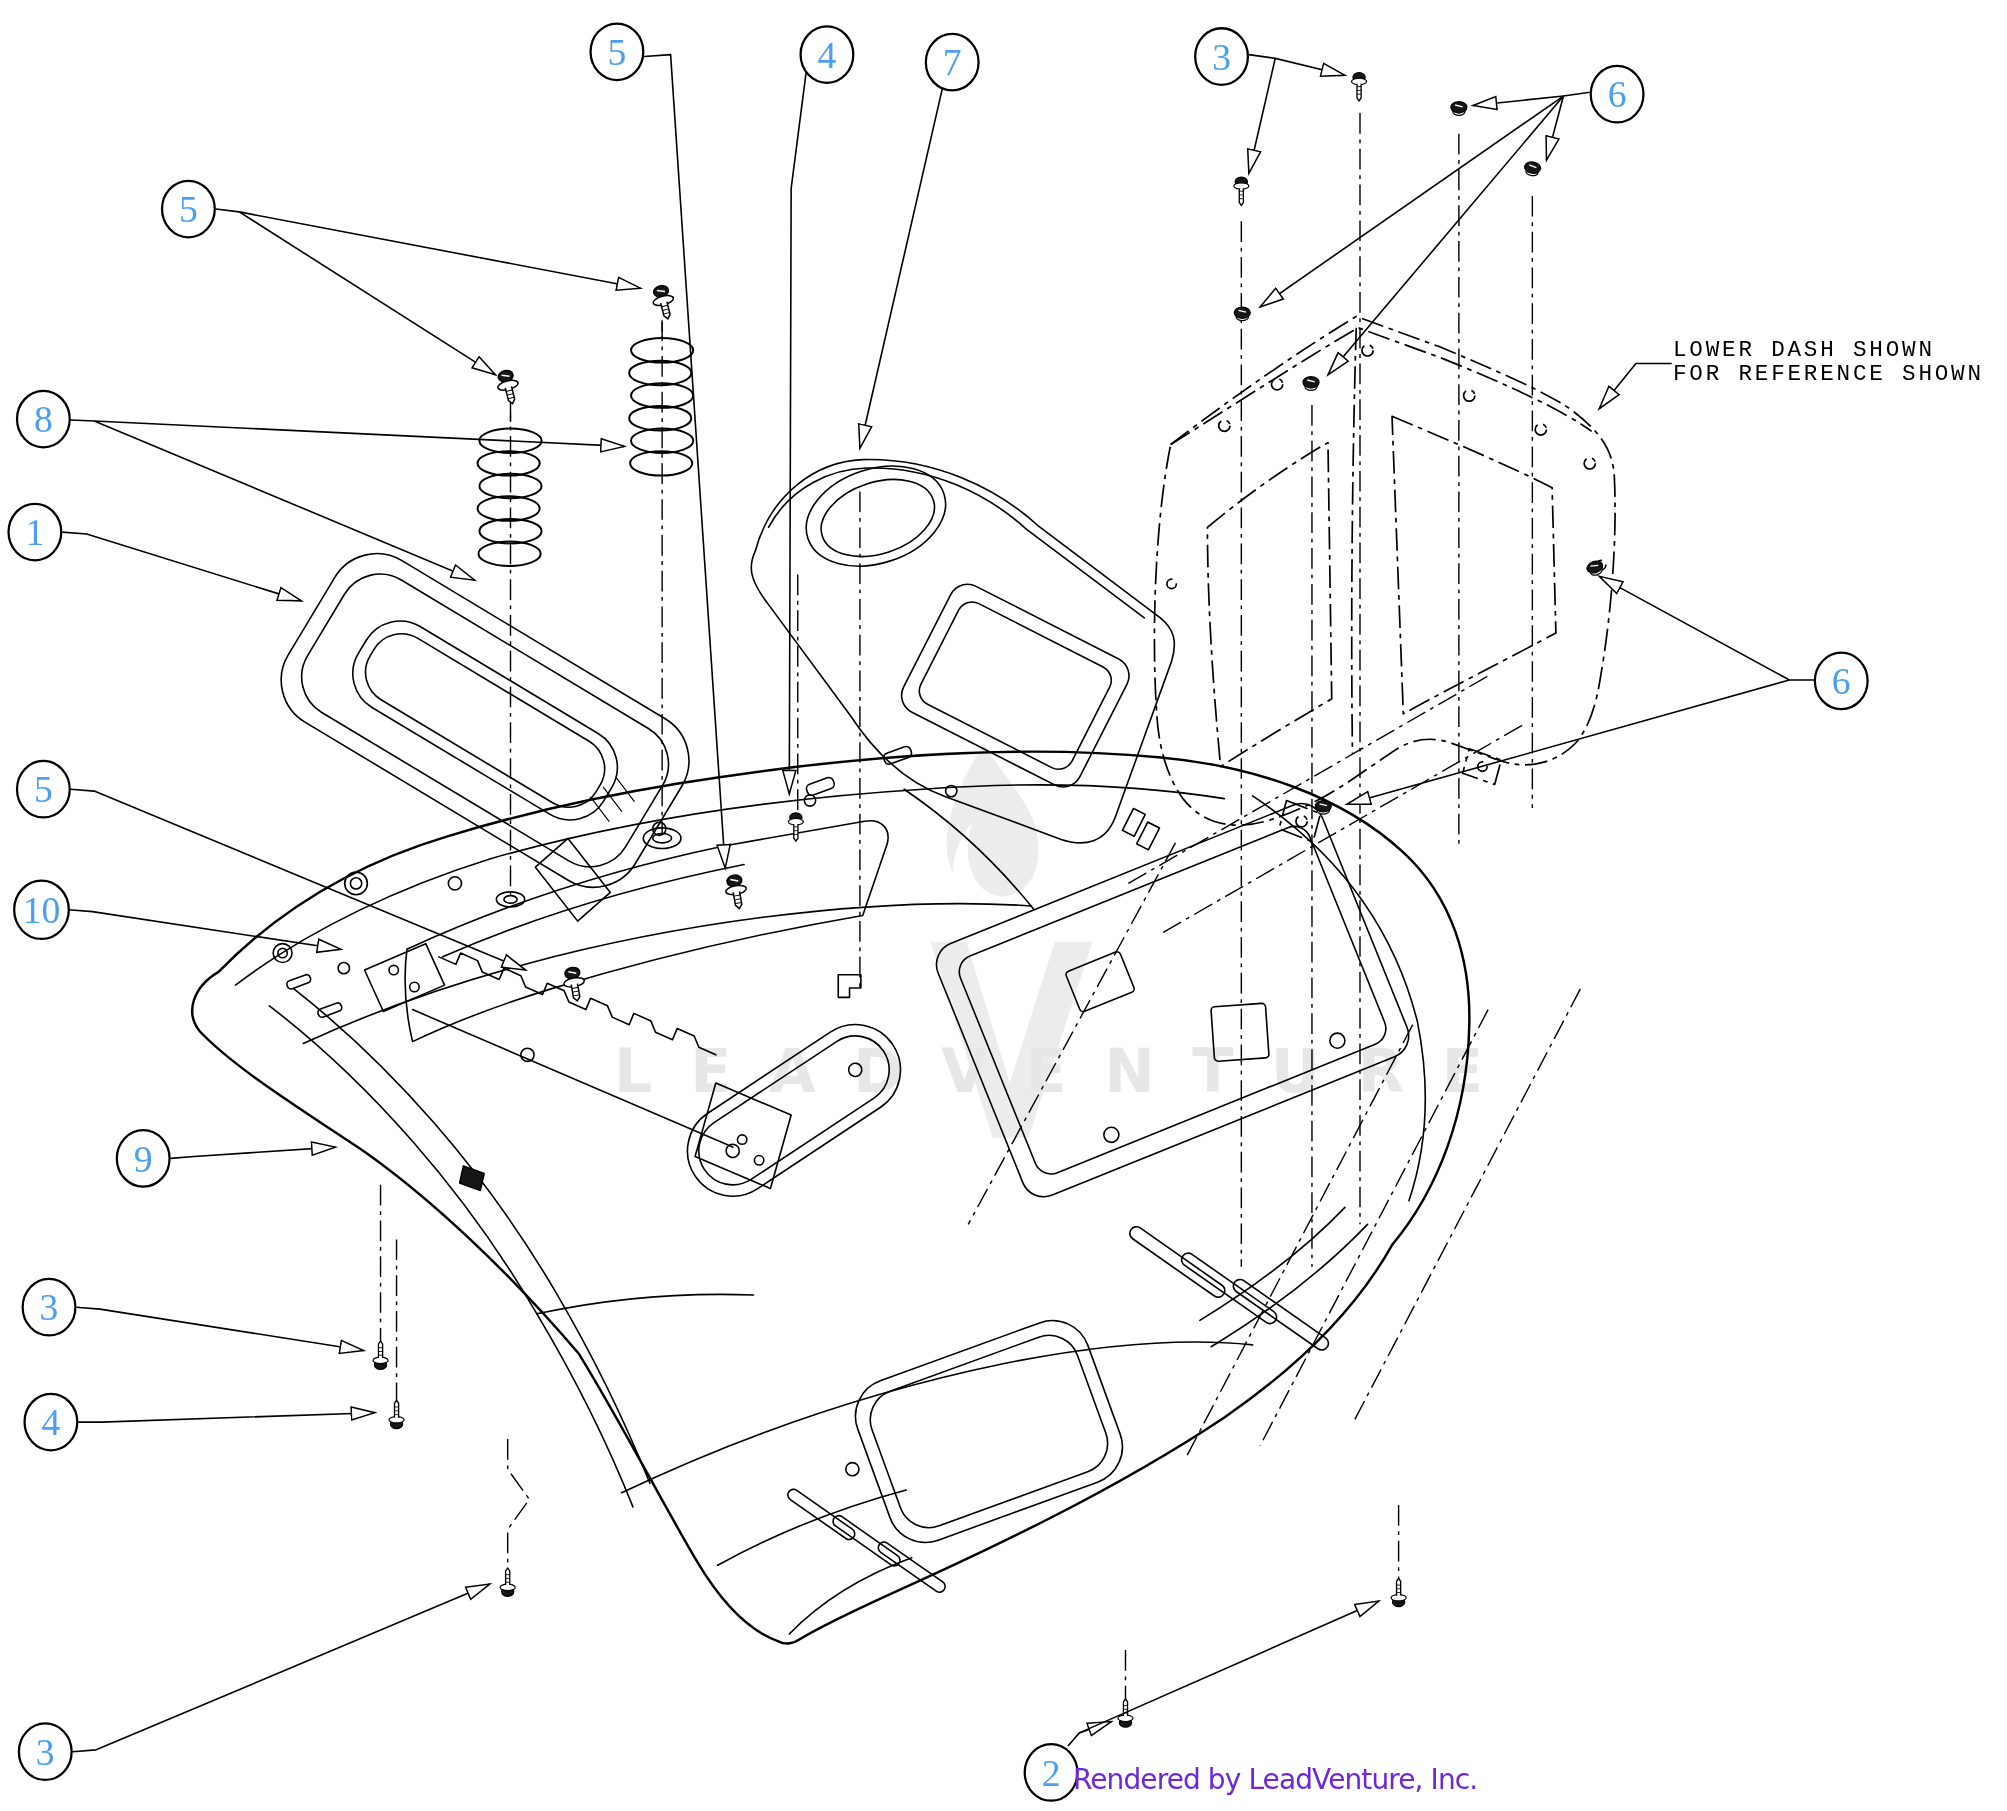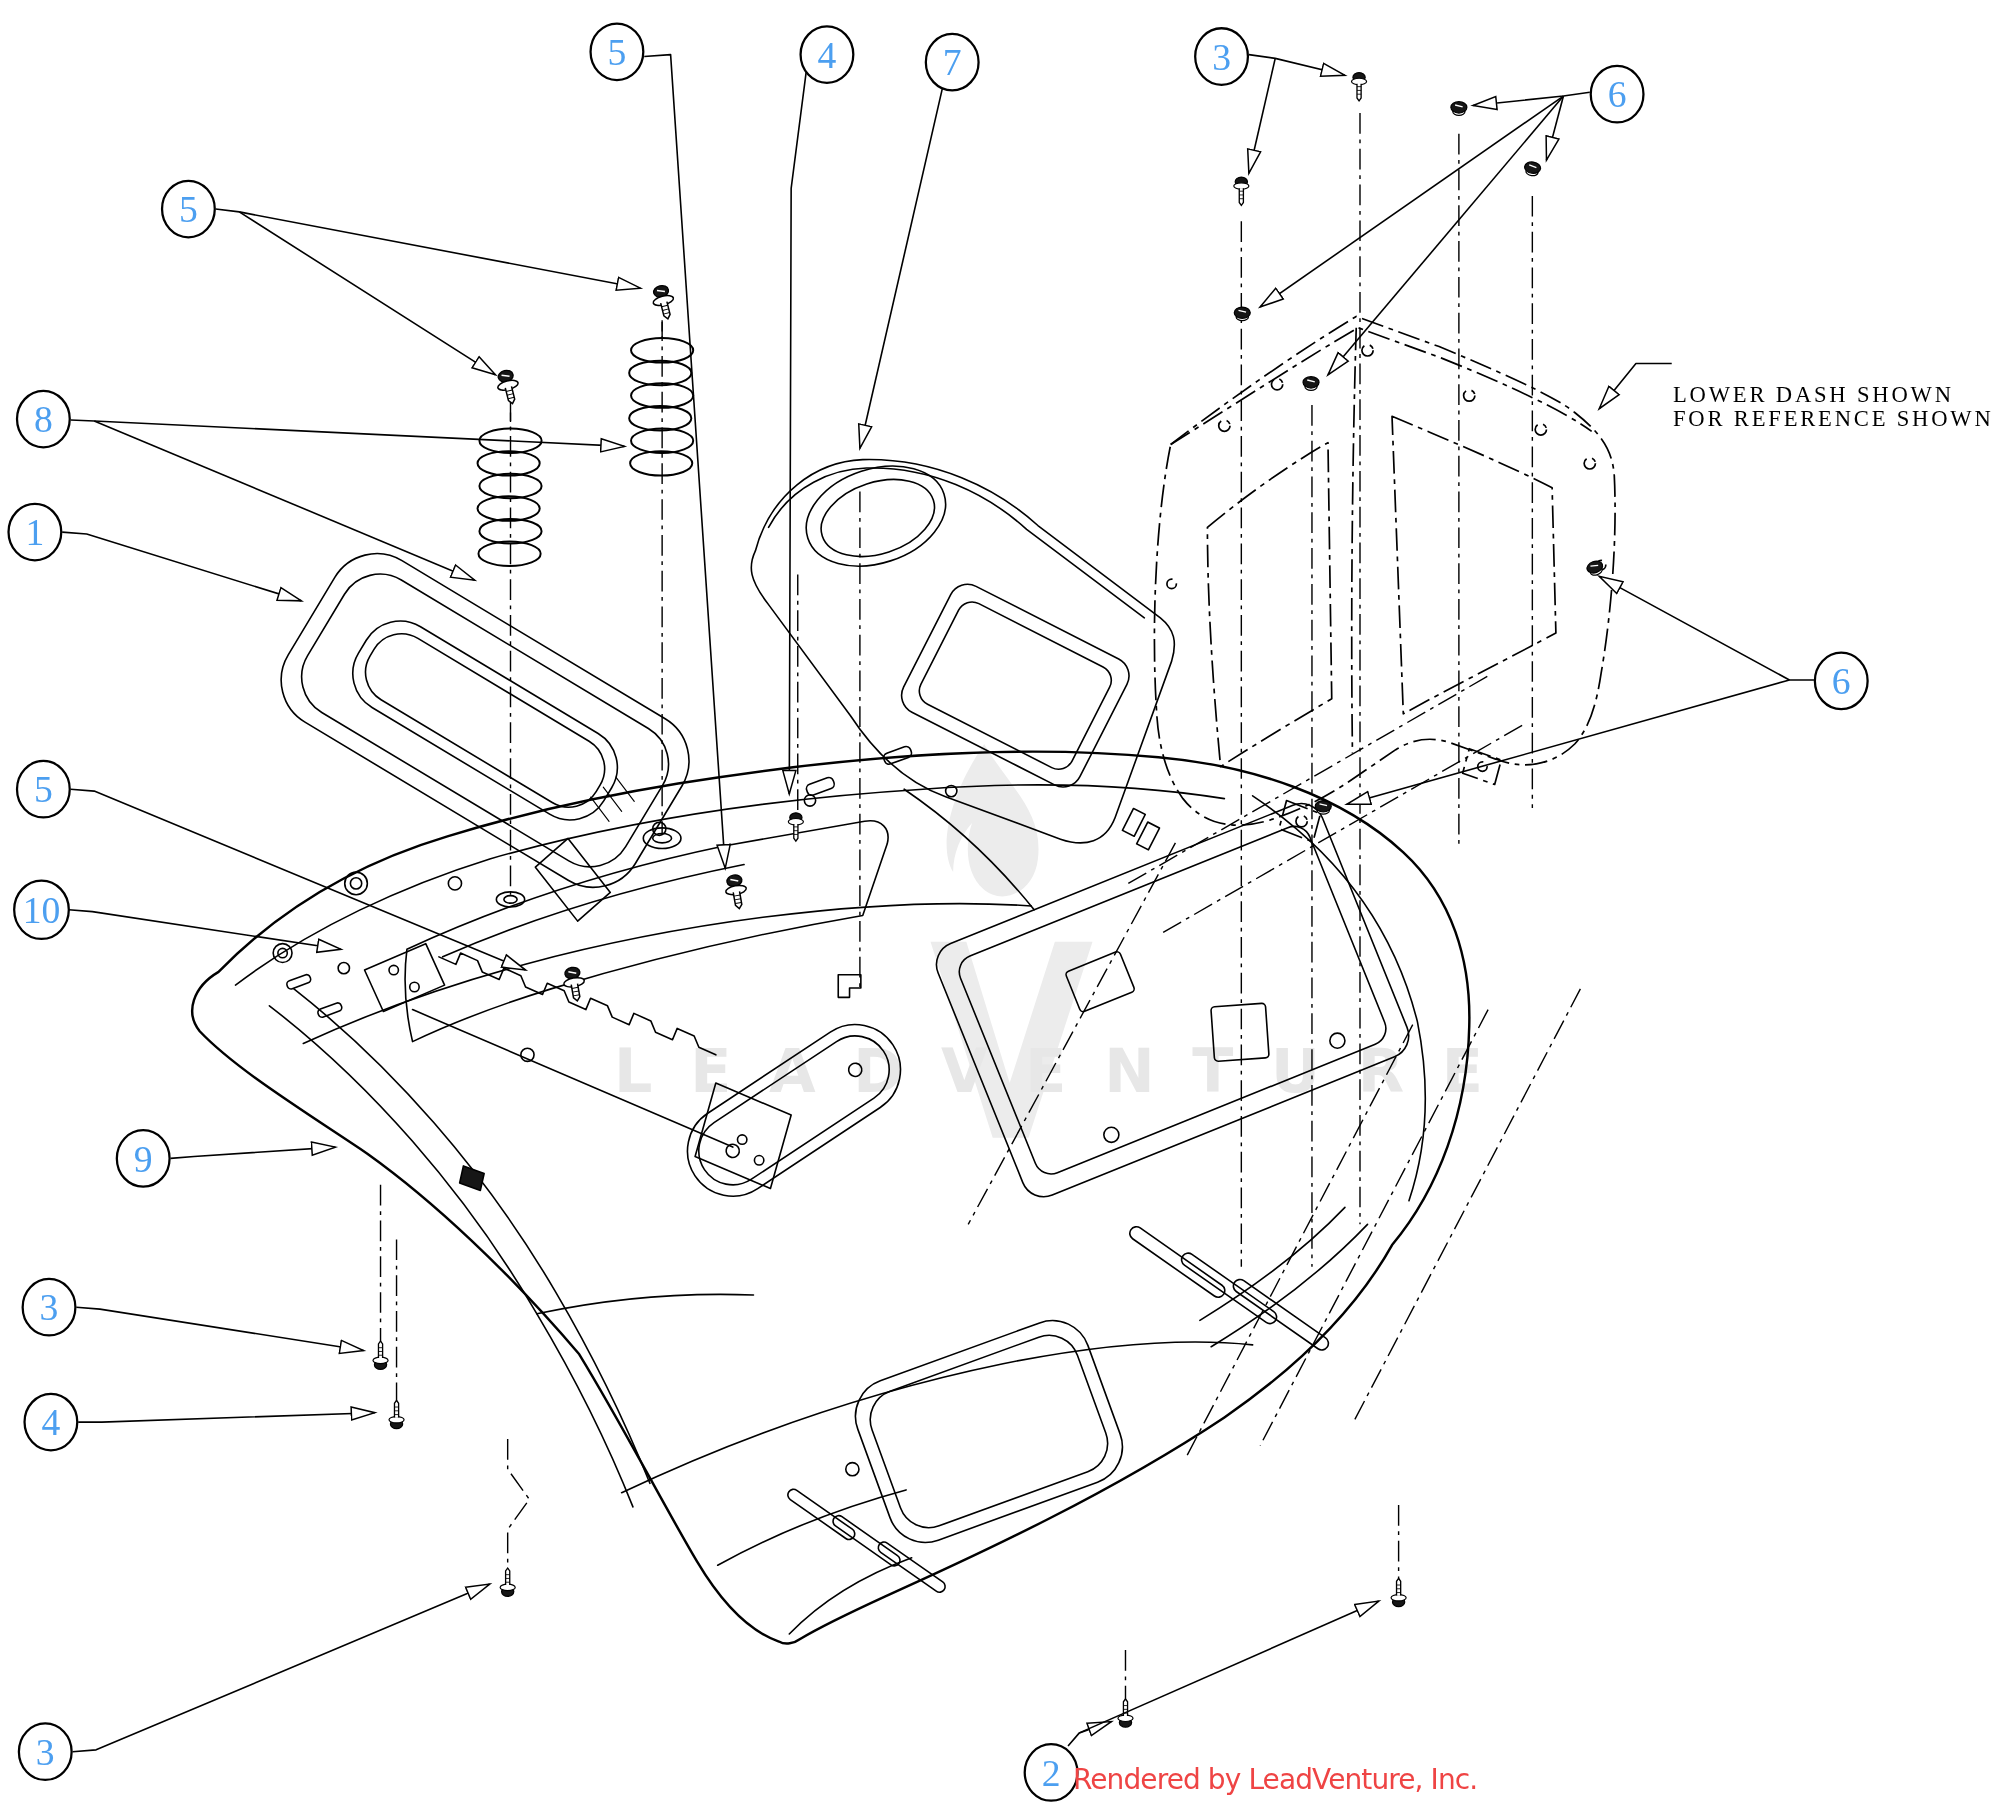--- a/index.html
+++ b/index.html
@@ -14,23 +14,23 @@
       stroke-dasharray:24 6 5 6;stroke-linejoin:round;}
   .cline{stroke:#000;fill:none;stroke-width:1.5;stroke-dasharray:22 6 4 6;}
   .ldr{stroke:#000;fill:none;stroke-width:1.7;stroke-linejoin:round;}
   .co{fill:#fff;stroke:#000;stroke-width:2.4;}
   .cot{font:40px "Liberation Serif",serif;text-anchor:middle;}
   .wmtext{font-weight:bold;font-size:64px;font-family:"DejaVu Sans",sans-serif;
           letter-spacing:40px;}
   .wmshape{fill:#ececec;}
   
   .note{position:absolute;left:1673px;top:339px;color:#000;white-space:nowrap;
-        font-family:Liberation Serif, serif;font-size:22.6px;line-height:23.5px;
-        letter-spacing:2.8px;margin-top:44px;}
-  .credit{position:absolute;left:1073px;top:1763px;color:#ef4444;white-space:nowrap;
+        font-family:Liberation Mono, monospace;font-size:22.6px;line-height:23.5px;
+        letter-spacing:2.8px;}
+  .credit{position:absolute;left:1073px;top:1763px;color:#6d28d9;white-space:nowrap;
           font-family:"DejaVu Sans",sans-serif;font-size:28px;letter-spacing:-0.9px;}
 </style>
 </head>
 <body>
 
 <div class="stage">
 
 <svg width="2008" height="1812" viewBox="0 0 2132 1924">
   <defs>
     <marker id="arr" markerWidth="30" markerHeight="20" refX="26" refY="9" orient="auto" markerUnits="userSpaceOnUse">

